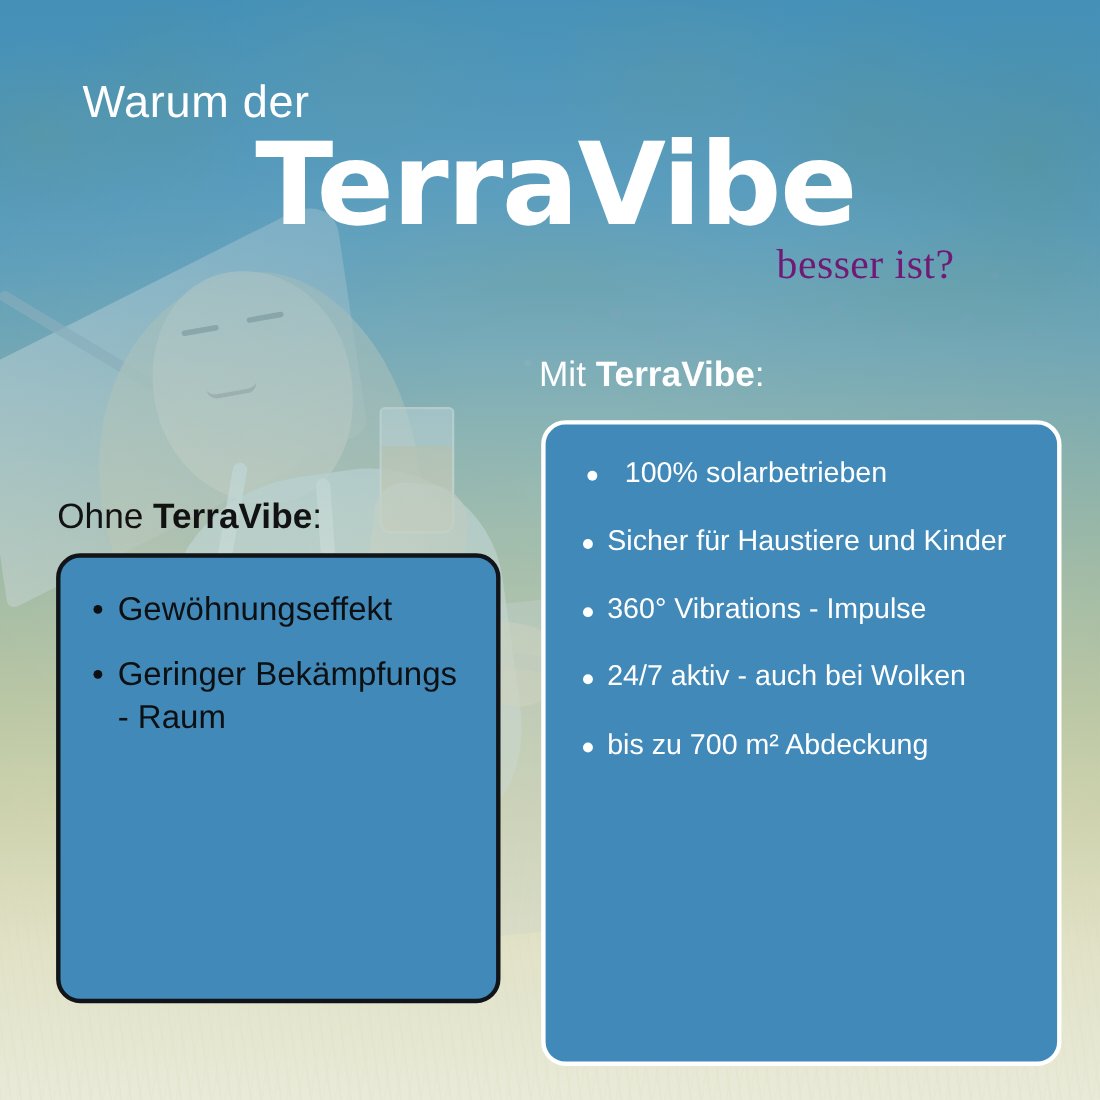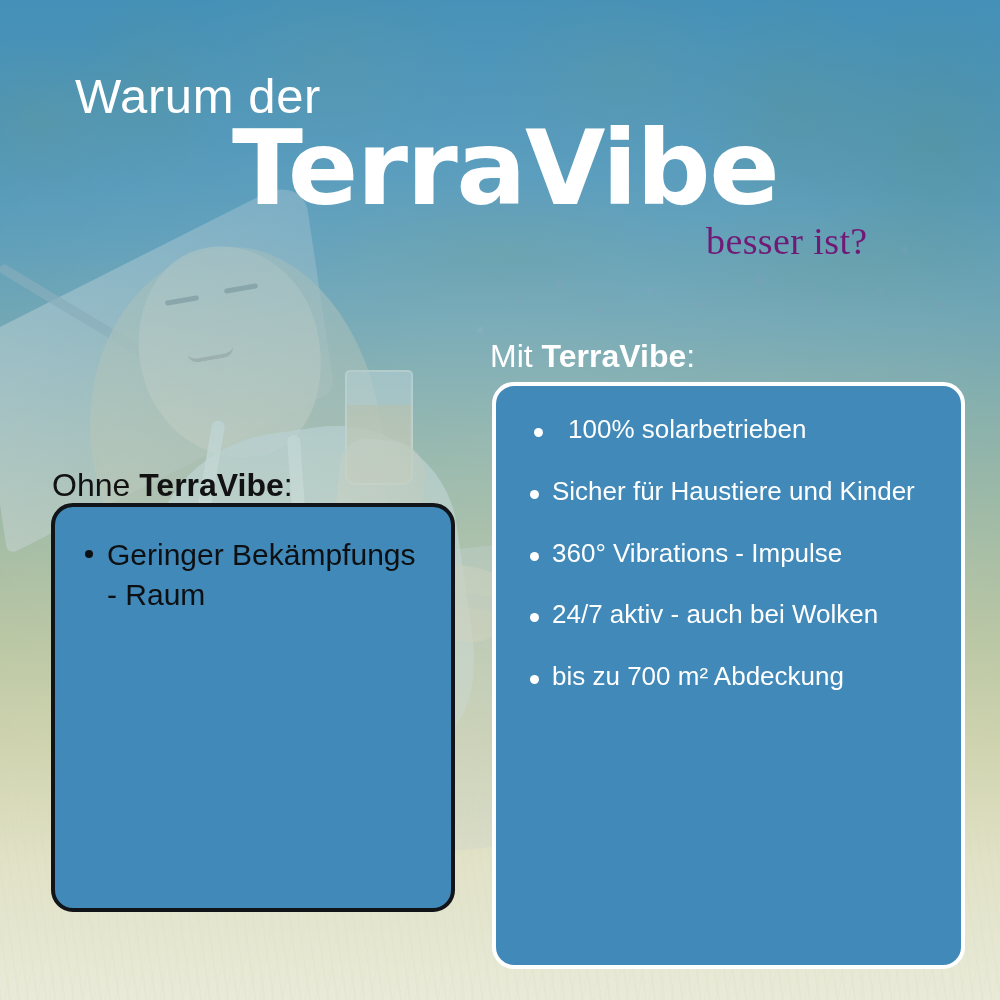--- a/index.html
+++ b/index.html
@@ -182,21 +182,21 @@
       rgba(226,224,198,.52) 86%,
       rgba(233,234,214,.58) 100%);
   }
   .bg-soft { background:radial-gradient(ellipse 900px 700px at 50% 45%, rgba(255,255,255,.10), transparent 75%); }
 
   
   .content { position:absolute; inset:0; }
 
   .kicker {
     position:absolute; left:75px; top:72px;
-    font-size:49px; font-weight:300; color:#ffffff;
+    font-size:41px; font-weight:300; color:#ffffff;
     letter-spacing:.6px; line-height:1;
     font-family:"Liberation Sans", sans-serif;
   }
 
   .wordmark {
     position:absolute; left:232px; top:116px;
     font-size:104px; font-weight:700; color:#ffffff;
     letter-spacing:-1.5px; line-height:1;
     font-family:"DejaVu Sans", sans-serif;
   }
@@ -207,21 +207,20 @@
     letter-spacing:.4px; line-height:1;
     font-family:Liberation Serif, serif;
   }
 
   .card-label {
     position:absolute;
     font-size:32px; line-height:1;
     font-family:"Liberation Sans", sans-serif;
     font-weight:400;
     white-space:nowrap;
-    margin-top:16px;
   }
   .card-label .brand { font-weight:700; }
 
   .label-left  { left:52px;  top:453px; color:#121212; }
   .label-right { left:490px; top:324px; color:#ffffff; }
 
   .card {
     position:absolute;
     border-radius:22px;
   }
@@ -313,20 +312,21 @@
     <div class="kicker">Warum der</div>
     <div class="wordmark">TerraVibe</div>
     <div class="tagline">besser ist?</div>
 
     <div class="card-label label-left">
       <span>Ohne </span><span class="brand">TerraVibe</span><span>:</span>
     </div>
 
     <div class="card card-left">
       <ul class="bullets">
+        <li>Gewöhnungseffekt</li>
         <li>Geringer Bekämpfungs - Raum</li>
       </ul>
     </div>
 
     <div class="card-label label-right">
       <span>Mit </span><span class="brand">TerraVibe</span><span>:</span>
     </div>
 
     <div class="card card-right">
       <ul class="bullets">

